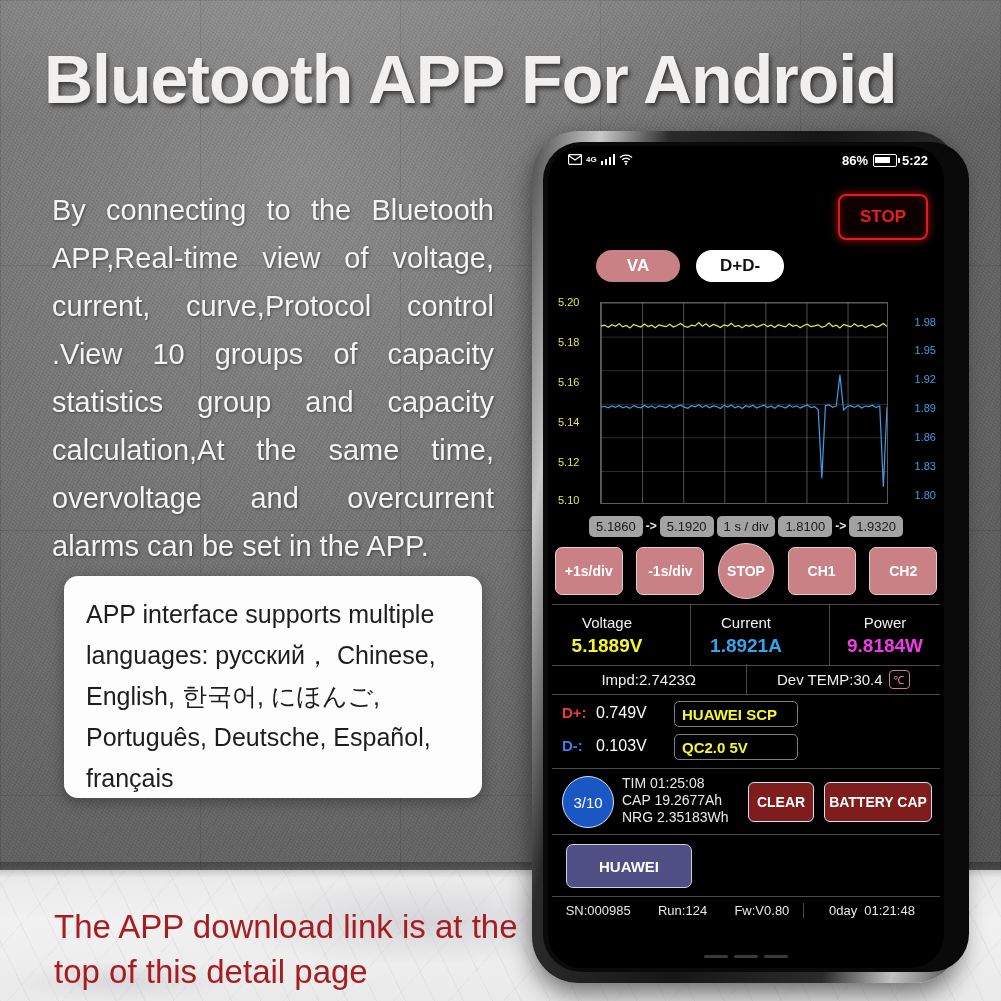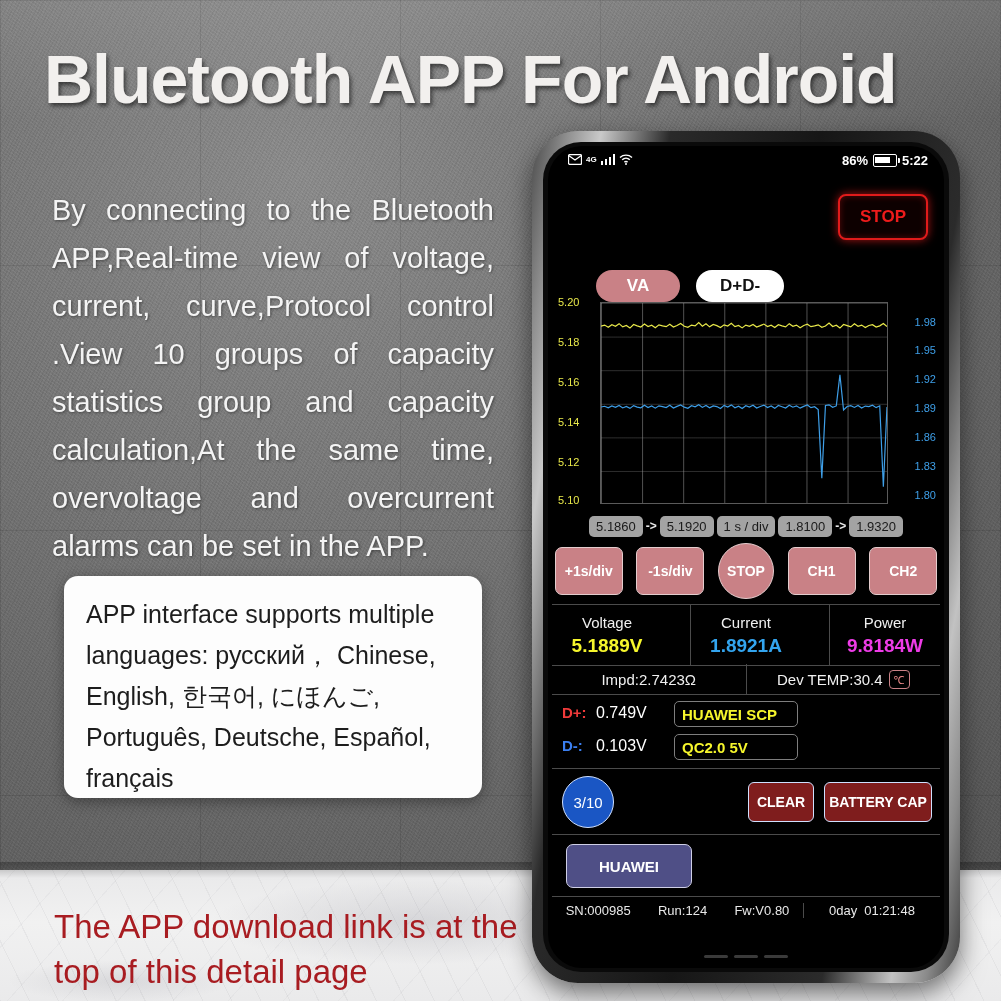--- a/index.html
+++ b/index.html
@@ -82,21 +82,21 @@
 
   
   #phone{
     position:absolute;left:532px;top:131px;width:428px;height:852px;
     border-radius:46px;
     background:linear-gradient(100deg,#4a4a4a 0%,#8d8d8d 6%,#c9c9c9 12%,#2a2a2a 24%,#161616 50%,#2b2b2b 76%,#c2c2c2 88%,#8a8a8a 94%,#3c3c3c 100%);
     box-shadow:0 10px 26px rgba(0,0,0,.55);
   }
   #phone-inner{
     position:absolute;left:11px;top:11px;width:406px;height:830px;
-    border-radius:38px;background:#0a0a0a;overflow:hidden;
+    border-radius:38px;background:#0a0a0a;overflow:hidden;padding-left:20px;
   }
   #screen{
     position:absolute;left:5px;top:4px;width:396px;height:822px;
     border-radius:34px;background:#000;overflow:hidden;
     font-family:"Liberation Sans",sans-serif;
   }
 
   
   #statusbar{
     position:absolute;left:0;top:6px;width:396px;height:22px;color:#fff;
@@ -115,21 +115,21 @@
   
   #stop-top{
     position:absolute;right:16px;top:48px;width:86px;height:42px;
     border:2px solid #e01b1b;border-radius:8px;background:#0d0000;
     color:#ee1b1b;font-size:17px;font-weight:bold;
     display:flex;align-items:center;justify-content:center;
     box-shadow:0 0 10px rgba(224,27,27,.75),inset 0 0 7px rgba(224,27,27,.35);
   }
 
   
-  #tabs{position:absolute;left:48px;top:104px;display:flex;gap:16px;margin-top:20px;}
+  #tabs{position:absolute;left:48px;top:104px;display:flex;gap:16px;}
   .tab{height:32px;border-radius:16px;display:flex;align-items:center;justify-content:center;
         font-size:17px;font-weight:bold;}
   .tab.sel{width:84px;background:#c98186;color:#fff;}
   .tab.unsel{width:88px;background:#fff;color:#111;}
 
   
   #chartwrap{position:absolute;left:0;top:148px;width:396px;height:218px;}
   .ytick{position:absolute;font-size:11px;font-weight:normal;}
   .ytick.l{left:10px;color:#e8e84a;text-align:left;}
   .ytick.r{right:8px;color:#3e9fe8;text-align:right;}
@@ -342,20 +342,25 @@
         <span class="dlbl" style="left:10px;top:10px;color:#ef3a3a">D+:</span>
         <span class="dval" style="left:44px;top:10px">0.749V</span>
         <span class="dlbl" style="left:10px;top:43px;color:#3b7ff0">D-:</span>
         <span class="dval" style="left:44px;top:43px">0.103V</span>
         <div class="pbox" style="top:7px">HUAWEI SCP</div>
         <div class="pbox" style="top:40px">QC2.0 5V</div>
       </div>
 
       <div id="cap">
         <div id="grpcircle">3/10</div>
+        <div id="captxt">
+          <div>TIM 01:25:08</div>
+          <div>CAP 19.2677Ah</div>
+          <div>NRG 2.35183Wh</div>
+        </div>
         <div class="bbtn" id="clear">CLEAR</div>
         <div class="bbtn" id="batcap">BATTERY CAP</div>
       </div>
 
       <div id="alarmwrap">
         <div id="alarm">HUAWEI</div>
       </div>
 
       <div id="footer">
         <div id="footL">

